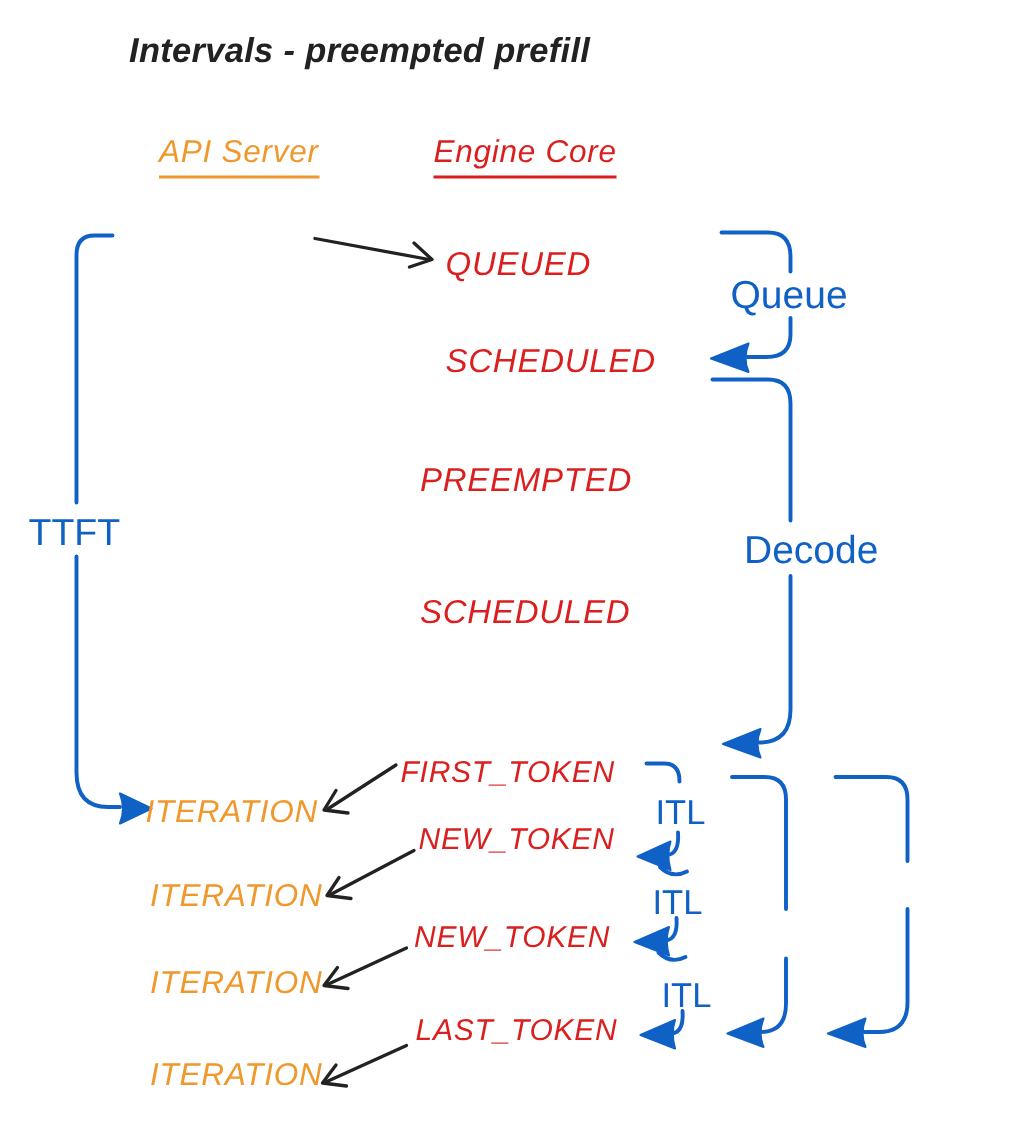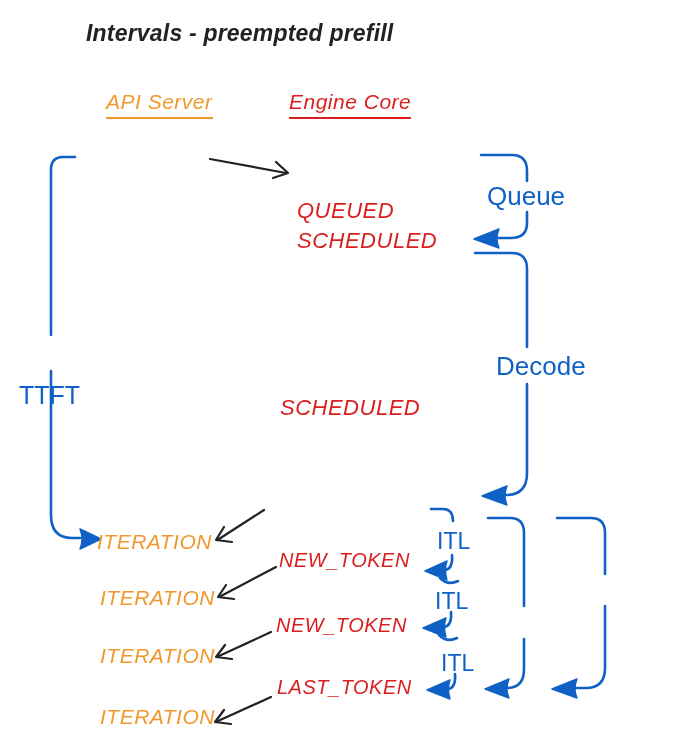--- a/index.html
+++ b/index.html
@@ -103,27 +103,29 @@
   <div class="abs hand title" style="left:86px;top:21px;">Intervals - preempted prefill</div>
 
   <div class="abs hand hdr api" style="left:106px;top:91px;">API Server</div>
   <div class="abs hand hdr eng" style="left:289px;top:91px;">Engine Core</div>
 
   <div class="abs hand api" style="left:97px;top:531px;font-size:21px;">ITERATION</div>
   <div class="abs hand api" style="left:100px;top:587px;font-size:21px;">ITERATION</div>
   <div class="abs hand api" style="left:100px;top:645px;font-size:21px;">ITERATION</div>
   <div class="abs hand api" style="left:100px;top:706px;font-size:21px;">ITERATION</div>
 
-  <div class="abs hand eng" style="left:297px;top:164px;font-size:22px;margin-top:35px;">QUEUED</div>
+  <div class="abs hand eng" style="left:297px;top:164px;font-size:22px;">QUEUED</div>
   <div class="abs hand eng" style="left:297px;top:229px;font-size:22px;">SCHEDULED</div>
+  <div class="abs hand eng" style="left:280px;top:308px;font-size:22px;">PREEMPTED</div>
   <div class="abs hand eng" style="left:280px;top:396px;font-size:22px;">SCHEDULED</div>
+  <div class="abs hand eng" style="left:267px;top:505px;font-size:20px;">FIRST_TOKEN</div>
   <div class="abs hand eng" style="left:279px;top:550px;font-size:20px;">NEW_TOKEN</div>
   <div class="abs hand eng" style="left:276px;top:615px;font-size:20px;">NEW_TOKEN</div>
   <div class="abs hand eng" style="left:277px;top:677px;font-size:20px;">LAST_TOKEN</div>
 
-  <div class="abs metric" style="left:19px;top:342px;font-size:25px;margin-top:40px;">TTFT</div>
+  <div class="abs metric" style="left:19px;top:342px;font-size:25px;">TTFT</div>
   <div class="abs metric" style="left:487px;top:183px;font-size:26px;">Queue</div>
   <div class="abs metric" style="left:496px;top:353px;font-size:26px;">Decode</div>
   <div class="abs metric" style="left:437px;top:529px;font-size:23px;">ITL</div>
   <div class="abs metric" style="left:435px;top:589px;font-size:23px;">ITL</div>
   <div class="abs metric" style="left:441px;top:651px;font-size:23px;">ITL</div>
 
 </div>
 
 </body></html>

